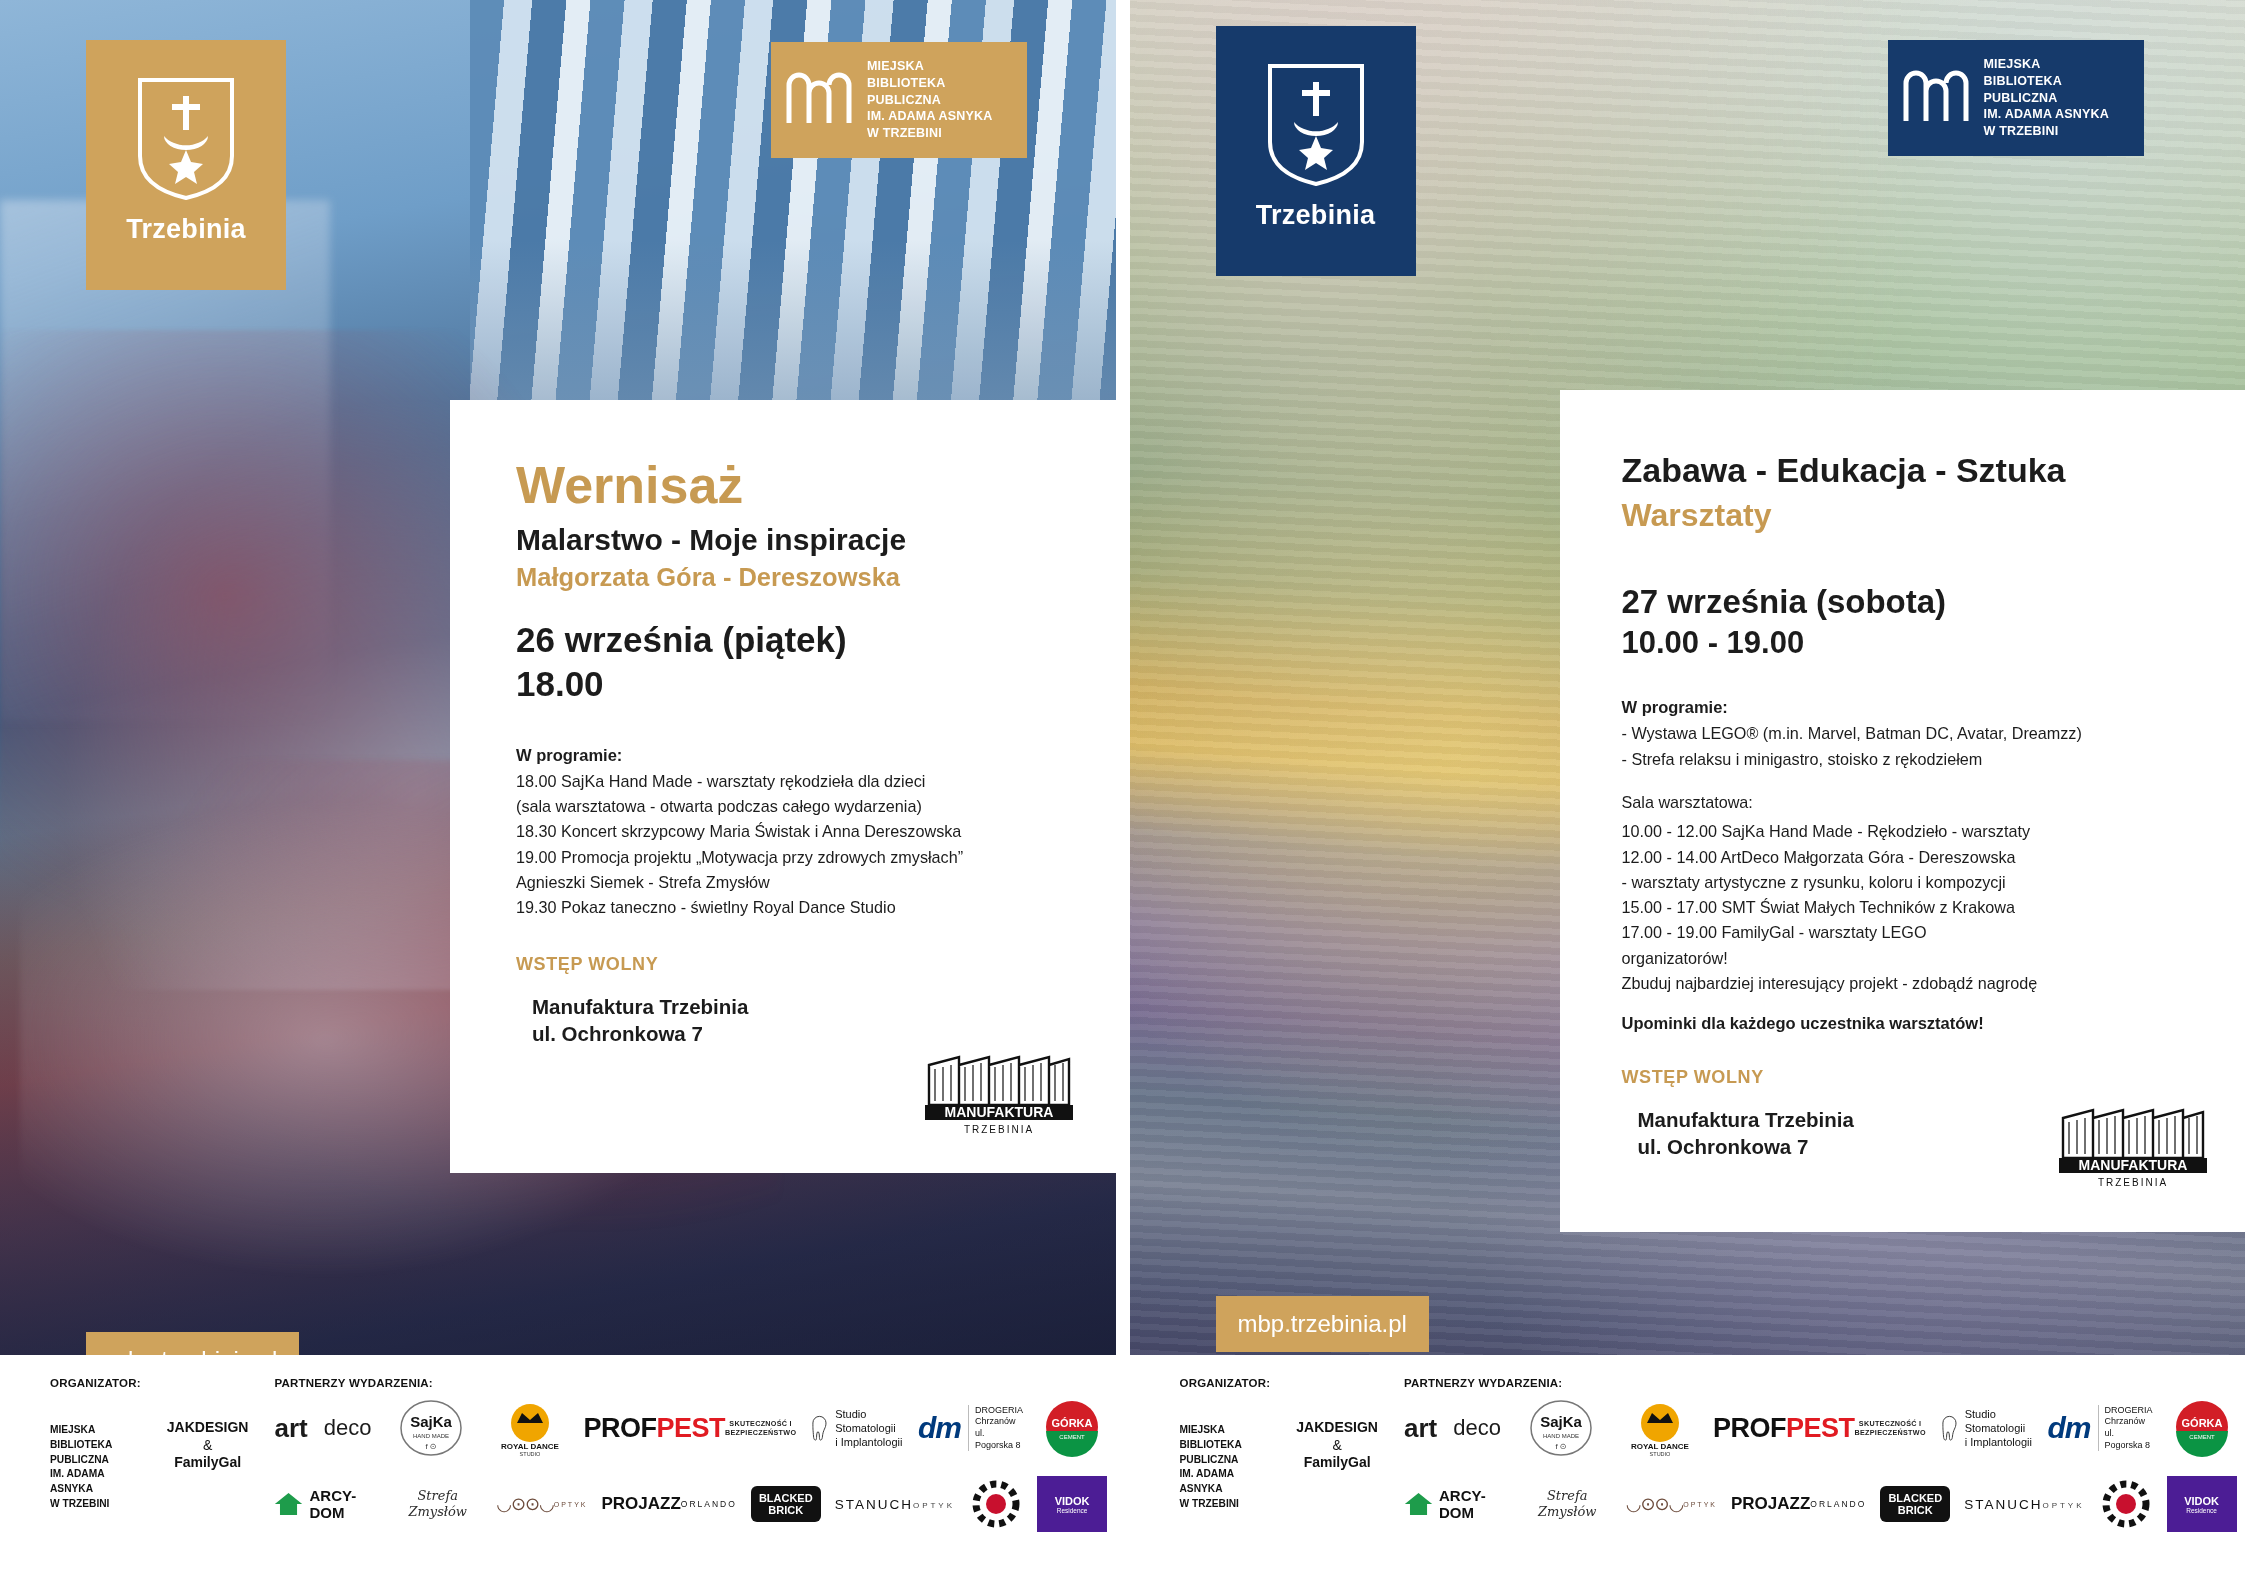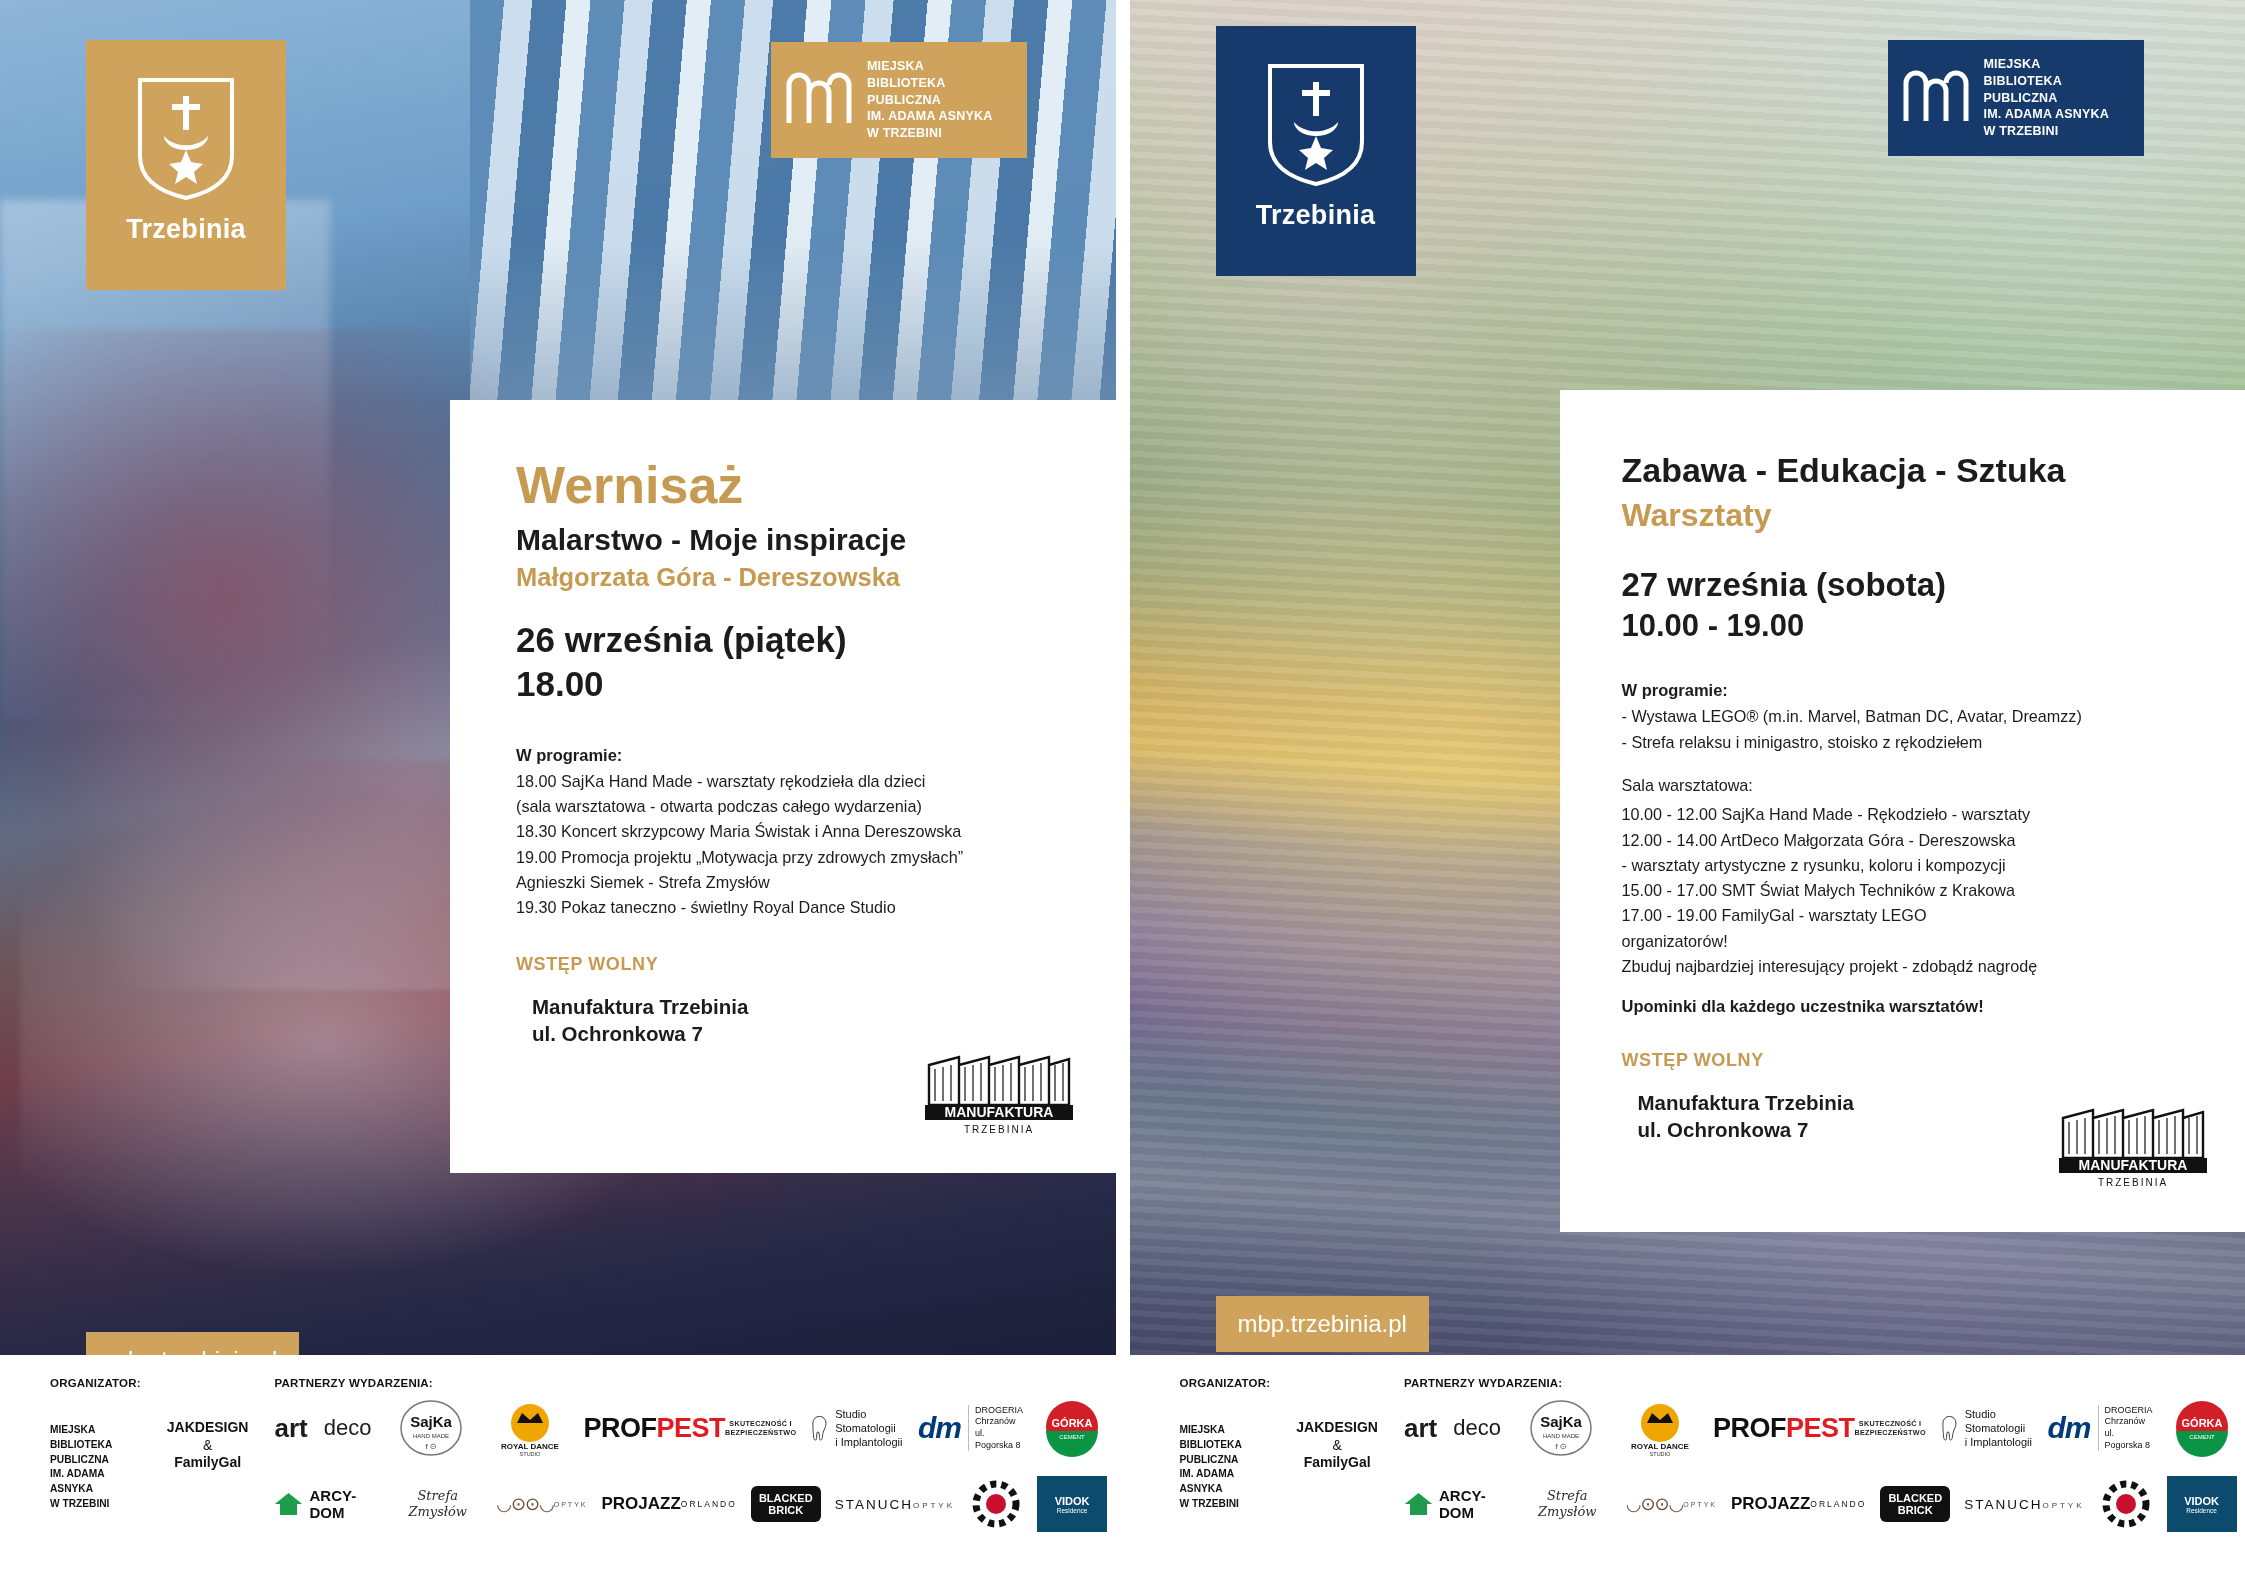--- a/index.html
+++ b/index.html
@@ -105,21 +105,21 @@
   .card1 { left: 450px; top: 400px; width: 666px; height: 773px; padding: 58px 48px 20px 66px; }
   .card2 { left: 430px; top: 390px; width: 686px; height: 842px; padding: 60px 40px 20px 62px; }
 
   .h-wernisaz { font-size: 52px; font-weight: 700; color:#c79a52; line-height: 1.05; }
   .h-sub1 { font-size: 30px; font-weight: 700; color:#1c1c1c; margin-top: 10px; }
   .h-sub2 { font-size: 25.5px; font-weight: 700; color:#c79a52; margin-top: 6px; }
   .h-date { font-size: 35px; font-weight: 700; color:#1c1c1c; margin-top: 26px; line-height: 1.26; }
 
   .h-zes { font-size: 34px; font-weight: 700; color:#1c1c1c; line-height: 1.2; }
   .h-warsztaty { font-size: 32px; font-weight: 700; color:#c79a52; margin-top: 6px; }
-  .h-date2 { font-size: 33px; font-weight: 700; color:#1c1c1c; margin-top: 30px; line-height: 1.3; }
+  .h-date2 { font-size: 33px; font-weight: 700; color:#1c1c1c; margin-top: 47px; line-height: 1.3; }
   .h-time2 { font-size: 31px; font-weight: 700; color:#1c1c1c; line-height: 1.25; }
 
   .prog-label { font-size: 16.5px; font-weight: 700; color:#1c1c1c; margin-top: 40px; }
   .prog-label2 { font-size: 16.5px; font-weight: 700; color:#1c1c1c; margin-top: 36px; }
   .prog-line { font-size: 16.2px; color:#1c1c1c; line-height: 1.56; }
   .prog-block { margin-top: 4px; }
   .gap { height: 18px; }
   .bold-line { font-size: 16.5px; font-weight: 700; color:#1c1c1c; }
 
   .wstep { font-size: 18px; font-weight: 700; color:#c79a52; letter-spacing: .6px; margin-top: 34px; }
@@ -162,21 +162,21 @@
   .arcydom { display:flex; align-items:center; gap:6px; }
   .arcydom .hs { width: 34px; height: 30px; }
   .arcydom .at { font-size: 15px; font-weight: 800; color:#111; }
   .strefa { font-size: 13px; color:#2b2b2b; font-family:"DejaVu Serif", serif; font-style: italic; text-align:center; line-height:1.2;}
   .projazz { text-align:center; font-size: 17px; font-weight: 700; color:#111; }
   .projazz .sm { font-size: 8.5px; font-weight: 400; letter-spacing:2px; display:block; }
   .blacked { background:#111; color:#fff; font-size: 11px; font-weight:800; text-align:center; padding: 6px 8px; line-height:1.1;border-radius:6px;}
   .stanuch { text-align:center; font-size: 13.5px; letter-spacing: 2px; color:#111; }
   .stanuch .sm { font-size: 8px; letter-spacing: 3px; display:block; margin-top:2px; color:#444;}
   .gear { width: 54px; height: 54px; }
-  .vidok { background:#0c4a6e; color:#fff; width: 70px; height: 56px; display:flex; flex-direction:column; align-items:center; justify-content:center; font-size: 11px; font-weight:700;}
+  .vidok { background:#4c1d95; color:#fff; width: 70px; height: 56px; display:flex; flex-direction:column; align-items:center; justify-content:center; font-size: 11px; font-weight:700;}
   .vidok .sm { font-size: 6.5px; font-weight: 400; }
   .eyes { font-size: 18px; color:#6b4a3a; letter-spacing: -1px; }
   .eyelab { font-size: 7px; letter-spacing: 2px; color:#6b4a3a; text-align:center; }
 </style>
 </head>
 <body>
 
 <div class="sheet">
 
   <div class="poster">

